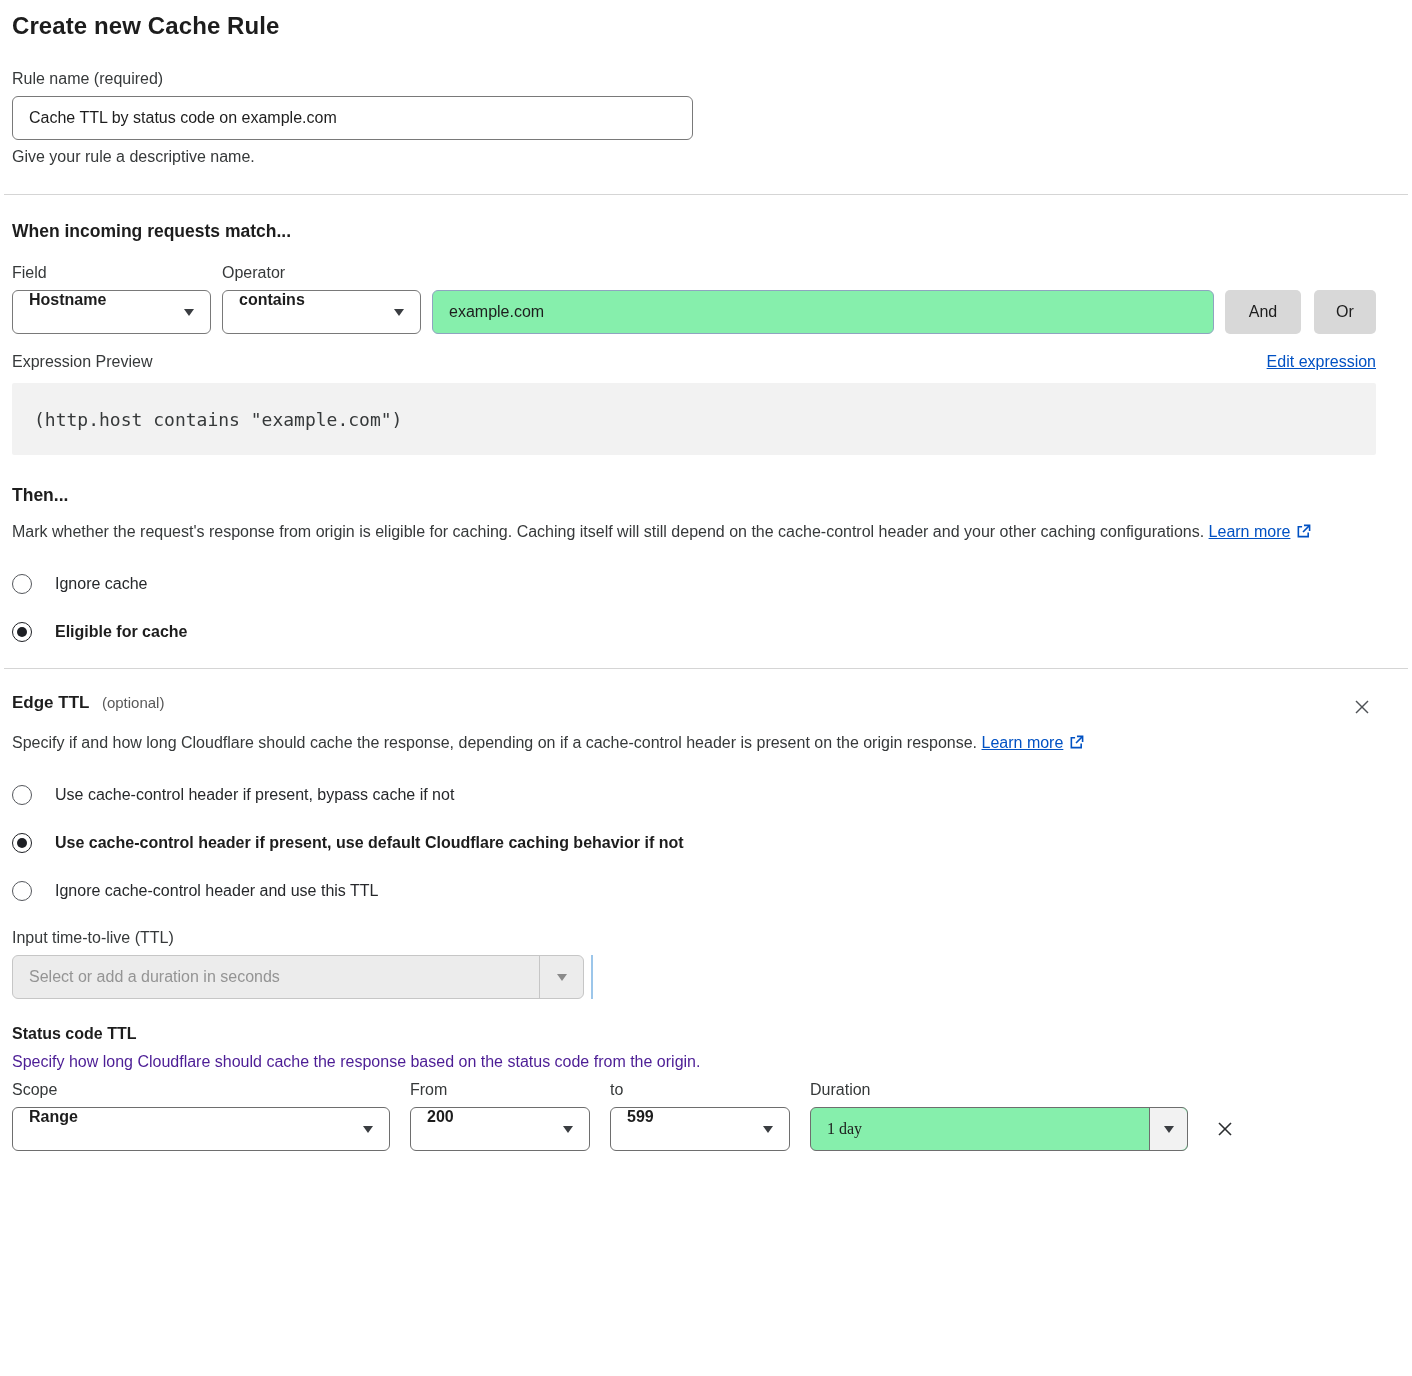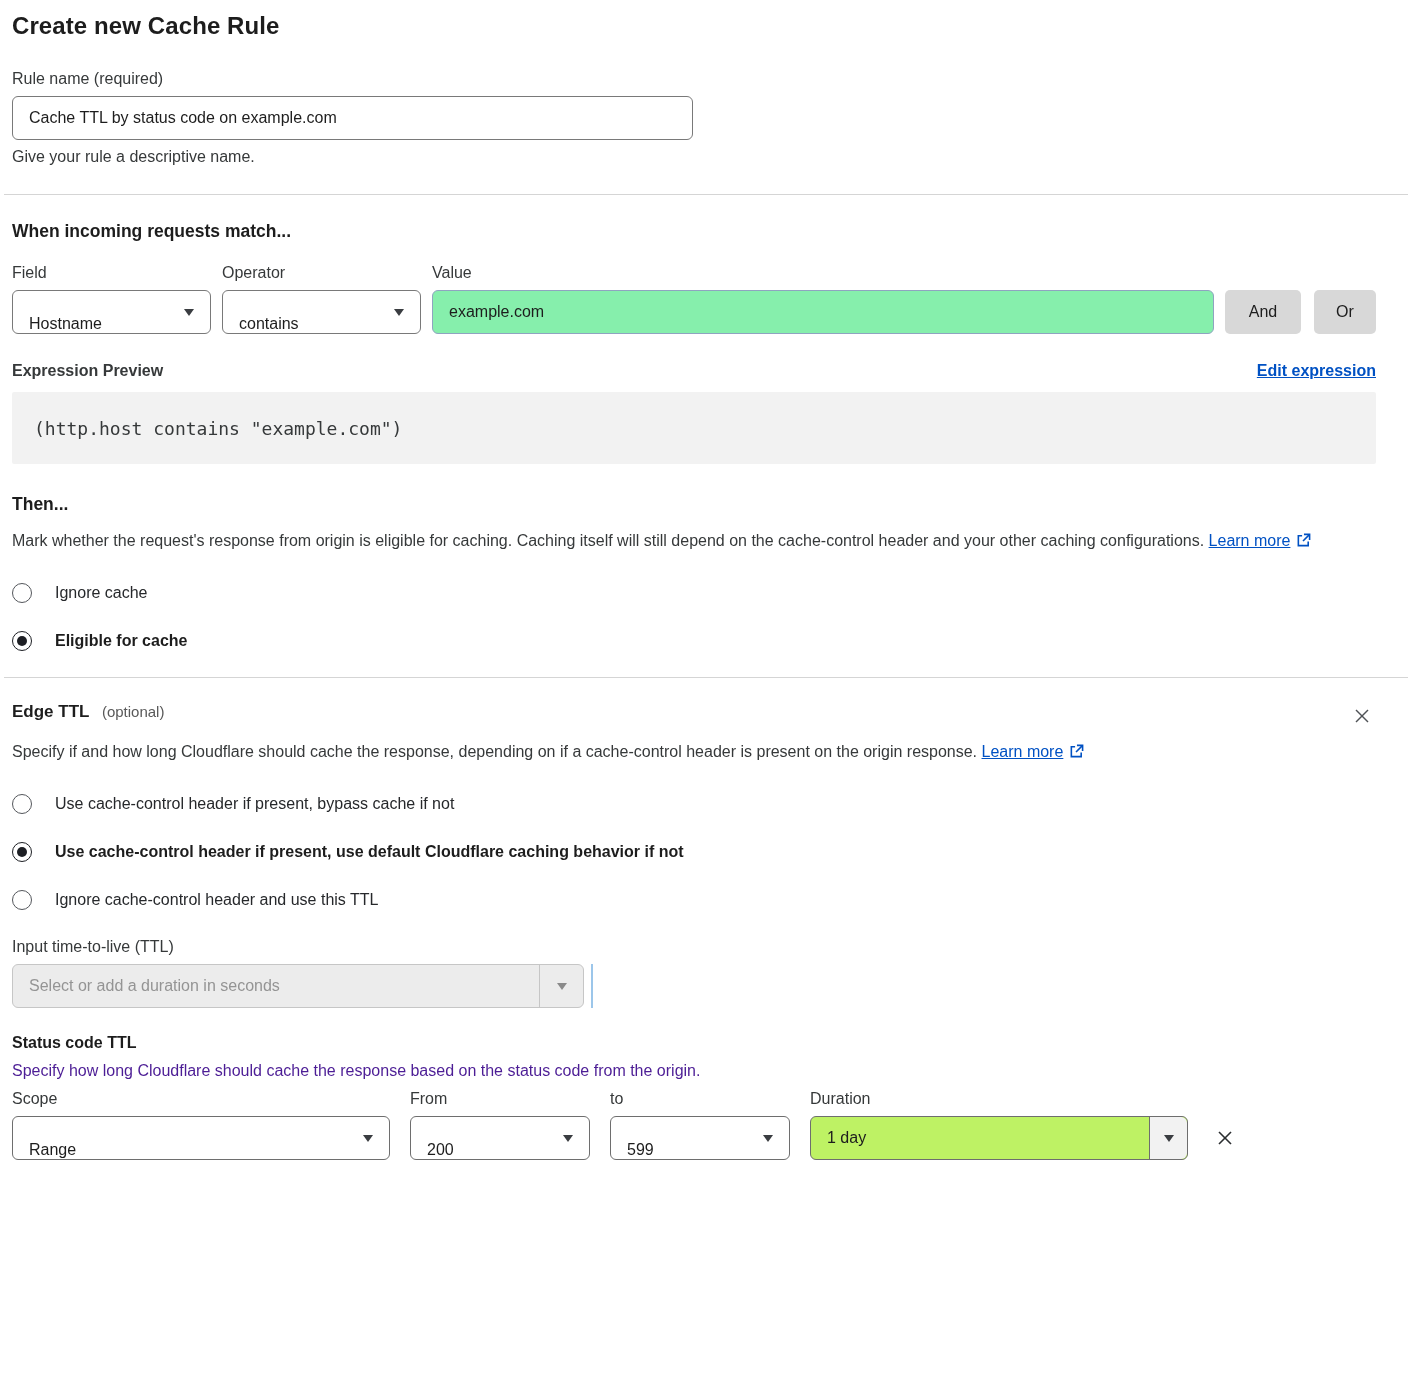--- a/index.html
+++ b/index.html
@@ -65,25 +65,26 @@
   .col-field   { width: 199px; margin-right: 11px; }
   .col-oper    { width: 199px; margin-right: 11px; }
   .col-value   { width: 782px; margin-right: 11px; }
   .select-box {
     position: relative;
     height: 44px;
     border: 1px solid #797979;
     border-radius: 6px;
     background: #fff;
     display: flex;
-    align-items: flex-end;
+    align-items: flex-start;
     padding: 0 40px 0 16px;
     font-size: 16px;
     color: #1d1d1d;
     cursor: pointer;
+    font-weight: bold;
   }
   .caret {
     position: absolute;
     right: 16px;
     top: 50%;
     margin-top: -3px;
     width: 0; height: 0;
     border-left: 5.5px solid transparent;
     border-right: 5.5px solid transparent;
     border-top: 7px solid #3a3d41;
@@ -112,25 +113,24 @@
   }
   .btn-and { width: 76px; margin-right: 13px; }
   .btn-or  { width: 62px; }
   .value-helper {
     margin-top: 8px;
     margin-left: 420px;
     font-size: 16px;
     color: #36393a;
   }
   .expr-row {
-    margin-top: 28px;
+    margin-top: 19px;
     display: flex;
     justify-content: space-between;
     align-items: flex-end;
-    font-weight: bold;
   }
   a.link {
     color: #0051c3;
     text-decoration: underline;
     font-size: 16px;
     cursor: pointer;
   }
   .code-block {
     margin-top: 12px;
     height: 72px;
@@ -243,27 +243,28 @@
   .status-controls { margin-top: 8px; display: flex; align-items: center; }
   .w-scope { width: 378px; margin-right: 20px; }
   .w-from  { width: 180px; margin-right: 20px; }
   .w-to    { width: 180px; margin-right: 20px; }
   .w-dur   { width: 378px; }
   .combo {
     position: relative;
     height: 44px;
     border: 1px solid #6e6e6e;
     border-radius: 6px;
-    background: #bef264;
+    background: #86efac;
     display: flex;
     align-items: center;
     padding: 0 54px 0 16px;
     font-size: 16px;
     color: #1d1d1d;
     cursor: pointer;
+    font-family: Liberation Serif, serif;
   }
   .combo .arrow-seg2 {
     position: absolute;
     right: 0; top: 0;
     width: 38px; height: 42px;
     background: #f2f2f2;
     border-left: 1px solid #6e6e6e;
     border-radius: 0 6px 6px 0;
     display: flex; align-items: center; justify-content: center;
   }
@@ -281,21 +282,20 @@
   <input class="text-input" type="text" value="Cache TTL by status code on example.com" style="">
   <div class="helper">Give your rule a descriptive name.</div>
 
   <div class="divider"></div>
 
   <h2 class="section-heading">When incoming requests match...</h2>
 
   <div class="cols-row labels-row">
     <div class="col-field field-label">Field</div>
     <div class="col-oper field-label">Operator</div>
-    <div class="col-value field-label">Value</div>
   </div>
 
   <div class="cols-row controls-row">
     <div class="select-box col-field">
       <span>Hostname</span>
       <span class="caret"></span>
     </div>
     <div class="select-box col-oper">
       <span>contains</span>
       <span class="caret"></span>

